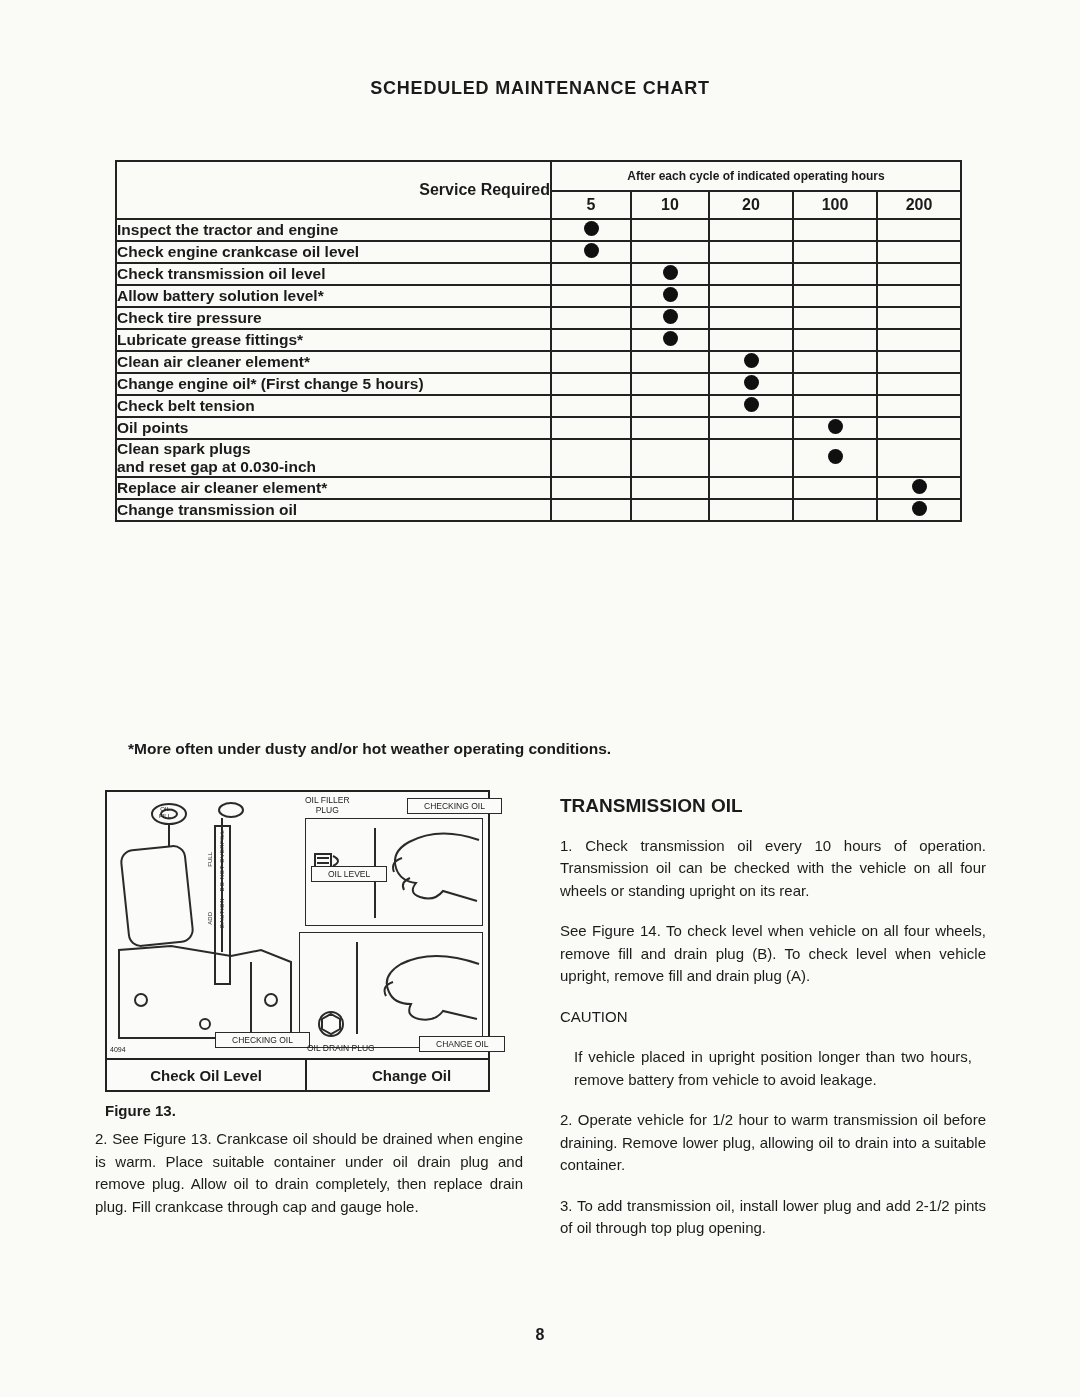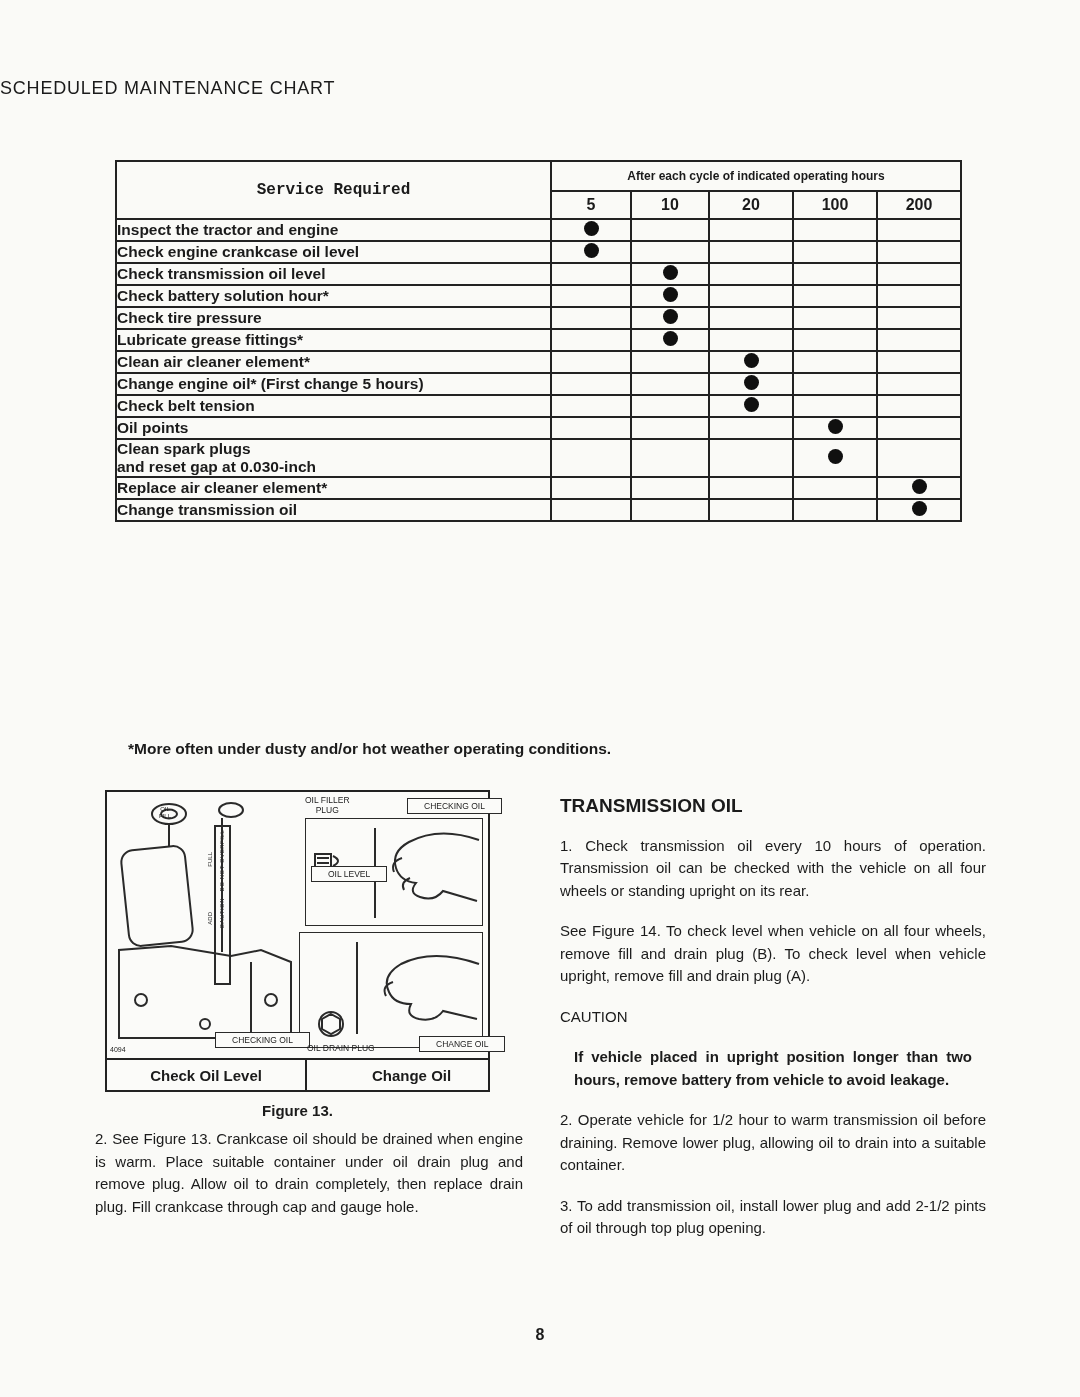--- a/index.html
+++ b/index.html
@@ -8,30 +8,30 @@
     background: #fafaf7;
     font-family: "Liberation Sans", sans-serif;
     color: #1b1b1b;
     position: relative;
     overflow: hidden;
   }
   .page { position: absolute; inset: 0; }
 
   .doc-title {
     position: absolute; top: 78px; left: 0; width: 1080px;
-    text-align: left; font-weight: normal; font-size: 18px;
+    text-align: center; font-weight: bold; font-size: 18px;
     letter-spacing: 0.8px;
   }
 
   
   .table-wrap { position: absolute; left: 115px; top: 160px; width: 845px; }
   table.maint { border-collapse: collapse; width: 100%; table-layout: fixed; }
   table.maint th, table.maint td { border: 2px solid #222; padding: 0; }
   th.svc-head {
-    text-align: center; padding-left: 115px; font-size: 16px; vertical-align: middle; font-family: Liberation Mono, monospace;
+    text-align: right; padding-left: 115px; font-size: 16px; vertical-align: middle;
   }
   th.hours-head { font-size: 12px; height: 28px; }
   th.hr-col { font-size: 16px; height: 26px; text-align: center; }
   td.svc {
     font-weight: bold; font-size: 15.5px; padding: 8px 6px 8px 10px;
     white-space: pre-line; height: 20px; vertical-align: middle;
   }
   td.dotcell { text-align: center; vertical-align: middle; }
   .dot {
     display: inline-block; width: 15px; height: 15px; border-radius: 50%;
@@ -73,36 +73,36 @@
     position: absolute; left: 0; bottom: 0; width: 100%; height: 32px;
     border-top: 2px solid #222; display: flex; box-sizing: border-box; gap: 28px;
   }
   .fig-captions > div {
     flex: 1; display: flex; align-items: center; justify-content: center;
     font-weight: bold; font-size: 15px;
   }
   .fig-captions > div:first-child { border-right: 2px solid #222; flex: 0 0 52%; }
   .fig-caption-line {
     position: absolute; left: 105px; top: 1102px; width: 385px;
-    text-align: center; font-weight: bold; font-size: 15px;
+    text-align: left; font-weight: bold; font-size: 15px;
   }
 
   
   .left-para {
     position: absolute; left: 95px; top: 1128px; width: 428px;
     font-size: 15px; line-height: 1.5; text-align: justify;
   }
   .right-col {
     position: absolute; left: 560px; top: 792px; width: 426px;
     font-size: 15px; line-height: 1.5;
   }
   .right-col h3 { font-size: 19px; margin: 0 0 14px 0; font-weight: bold; }
   .right-col p { margin: 0 0 18px 0; text-align: justify; }
   .caution-head { text-align: center; font-weight: normal; margin: 4px 0 12px 0; }
-  .caution-body { font-weight: bold; padding: 0 14px; }
+  .caution-body { font-weight: normal; padding: 0 14px; }
 
   .page-number {
     position: absolute; left: 0; top: 1326px; width: 1080px;
     text-align: center; font-weight: bold; font-size: 16px;
   }
 
   svg { display: block; }
 </style>
 </head>
 <body>
@@ -153,21 +153,21 @@
           </tr>
           <tr>
             <td class="svc">Check transmission oil level</td>
             <td class="dotcell"></td>
             <td class="dotcell"><span class="dot"></span></td>
             <td class="dotcell"></td>
             <td class="dotcell"></td>
             <td class="dotcell"></td>
           </tr>
           <tr>
-            <td class="svc">Check battery solution hour*</td>
+            <td class="svc">Allow battery solution level*</td>
             <td class="dotcell"></td>
             <td class="dotcell"><span class="dot"></span></td>
             <td class="dotcell"></td>
             <td class="dotcell"></td>
             <td class="dotcell"></td>
           </tr>
           <tr>
             <td class="svc">Check tire pressure</td>
             <td class="dotcell"></td>
             <td class="dotcell"><span class="dot"></span></td>

